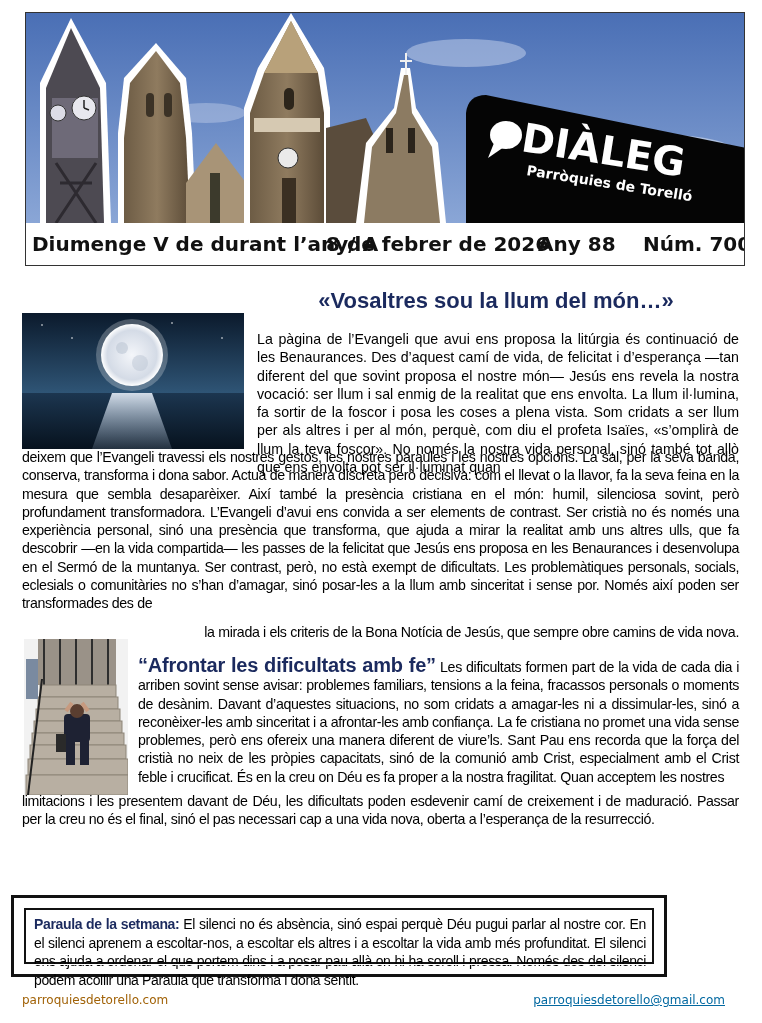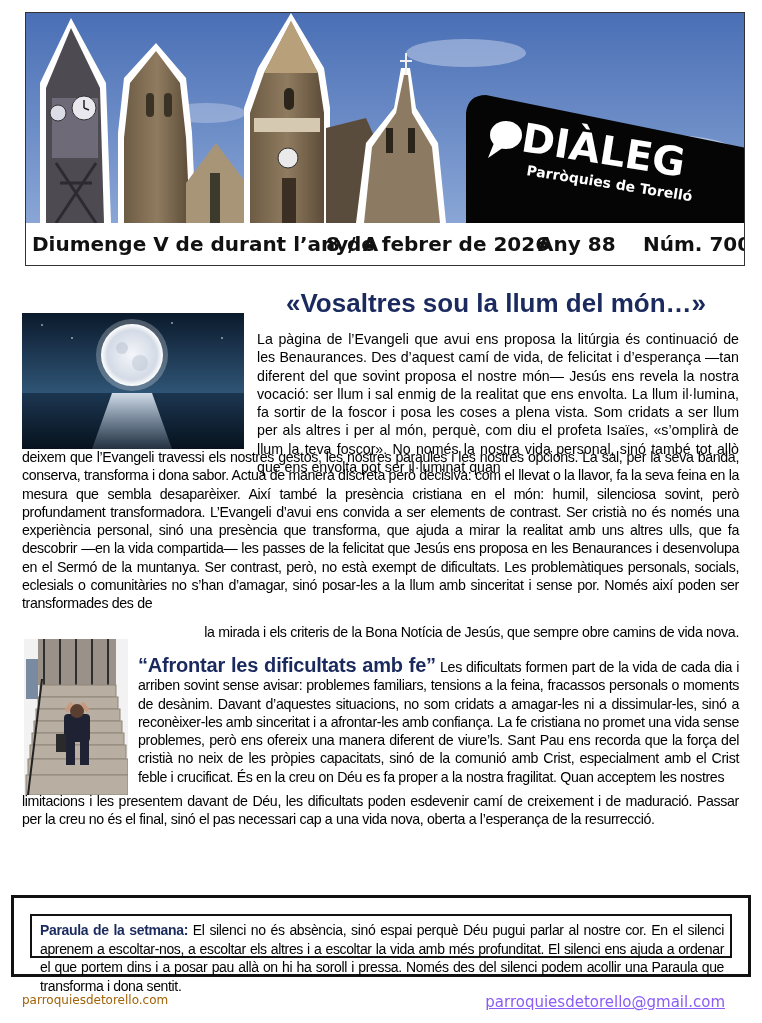--- a/index.html
+++ b/index.html
@@ -10,44 +10,44 @@
   .banner { position: absolute; left: 0; top: 0; width: 100%; height: 210px; overflow: hidden; }
   .banner svg { display: block; }
   .infobar { position: absolute; left: 0; top: 210px; width: 100%; height: 42px; display: flex; align-items: center; font-family: "DejaVu Sans", sans-serif; font-weight: bold; font-size: 20px; color: #111; }
   .infobar span { position: absolute; white-space: nowrap; }
   .info-sunday { left: 6px; }
   .info-date { left: 300px; }
   .info-year { left: 512px; }
   .info-num { left: 617px; }
 
   
-  .a1-title { position: absolute; left: 256px; top: 288px; width: 480px; text-align: center; font-size: 26px; font-weight: bold; color: #1b2a5e; white-space: nowrap; }
+  .a1-title { position: absolute; left: 256px; top: 288px; width: 480px; text-align: center; font-size: 22px; font-weight: bold; color: #1b2a5e; white-space: nowrap; }
   .moon-img { position: absolute; left: 22px; top: 313px; width: 222px; height: 136px; overflow: hidden; }
   .text { font-size: 14.2px; line-height: 18.3px; text-align: justify; }
   .a1-body-top { position: absolute; left: 257px; top: 330px; width: 482px; }
   .a1-body-full { position: absolute; left: 22px; top: 448px; width: 717px; }
   .a1-body-last { position: absolute; left: 22px; top: 623px; width: 717px; text-align: right; }
   .condensed { font-family: "Liberation Sans Narrow", "Liberation Sans", sans-serif; letter-spacing: -0.35px; }
 
   
   .stairs-img { position: absolute; left: 24px; top: 639px; width: 104px; height: 156px; overflow: hidden; }
   .a2-block { position: absolute; left: 138px; top: 656px; width: 601px; }
   .a2-title { font-size: 20px; font-weight: bold; color: #1b2a5e; letter-spacing: -0.2px; }
   .a2-first { font-size: 14.2px; line-height: 15px; }
   .a2-body-full { position: absolute; left: 22px; top: 792px; width: 717px; }
 
   
-  .paraula { position: absolute; left: 11px; top: 895px; width: 740px; height: 82px; border: 3px solid #111; box-sizing: border-box; padding: 16px; }
+  .paraula { position: absolute; left: 11px; top: 895px; width: 656px; height: 82px; border: 3px solid #111; box-sizing: border-box; padding: 10px; }
   .paraula-inner { width: 100%; height: 100%; border: 2px solid #111; box-sizing: border-box; padding: 5px 6px 0 8px; outline: 1px solid #fff; }
   .paraula-text { font-size: 14px; line-height: 18.6px; text-align: justify; }
   .paraula-label { color: #1b2a5e; font-weight: bold; }
 
   
   .footer-web { position: absolute; left: 22px; top: 993px; font-family: "DejaVu Sans", sans-serif; font-size: 12px; color: #a16207; text-decoration: none; }
-  .footer-mail { position: absolute; right: 37px; top: 993px; font-family: "DejaVu Sans", sans-serif; font-size: 15px; color: #8b5cf6; text-decoration: underline; }
+  .footer-mail { position: absolute; right: 37px; top: 993px; font-family: "DejaVu Sans", sans-serif; font-size: 12px; color: #0369a1; text-decoration: underline; }
 </style>
 </head>
 <body>
 
 <div class="masthead">
   <div class="banner">
     <svg width="720" height="210" viewBox="0 0 720 210">
       <defs>
         <linearGradient id="sky" x1="0" y1="0" x2="0" y2="1">
           <stop offset="0" stop-color="#4a6fb5"></stop>

